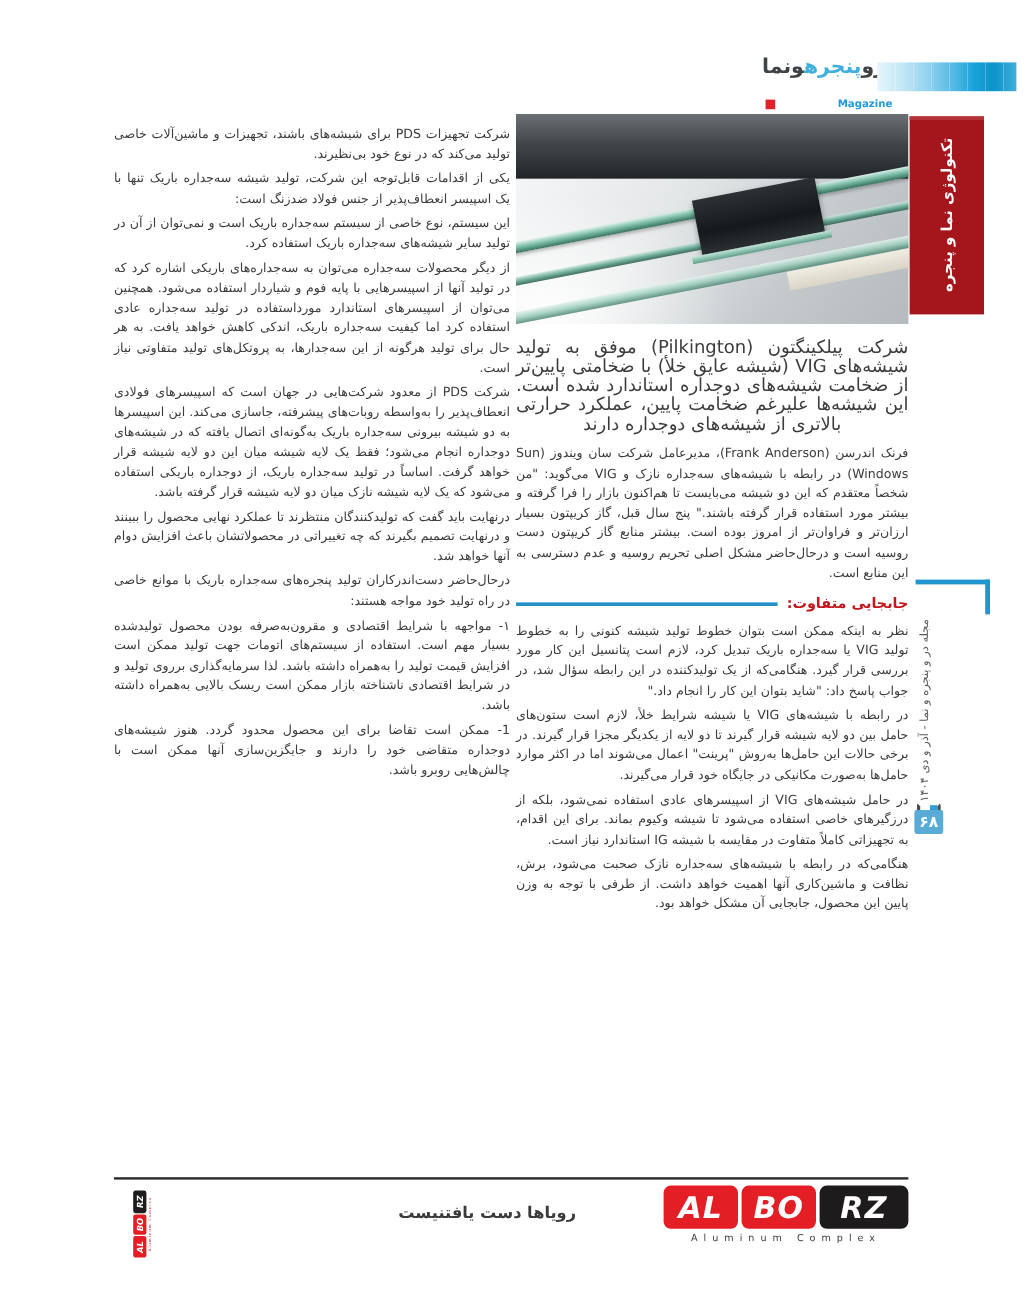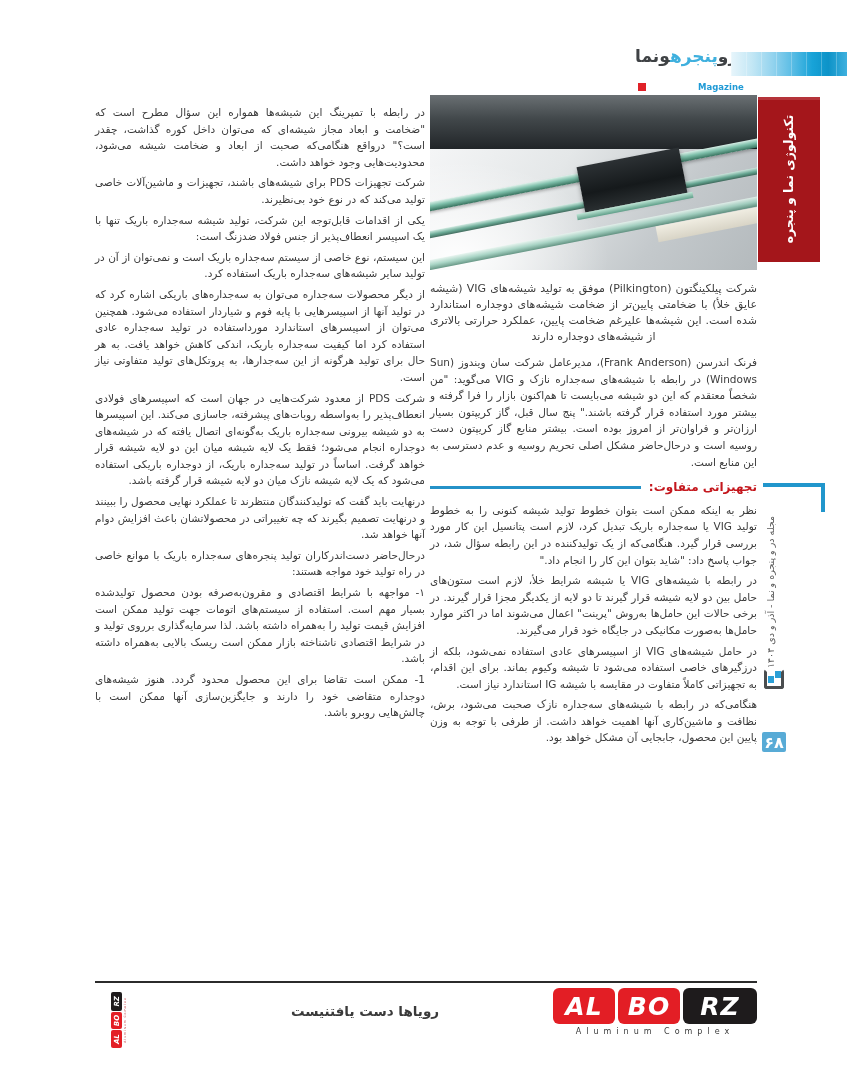--- a/index.html
+++ b/index.html
@@ -54,39 +54,39 @@
     background:linear-gradient(180deg,#cde9df,#5ba28b 55%,#2f5d4e); opacity:0.9; }
   .gs3 { left:-10px; top:132px; width:360px; height:10px;
     background:linear-gradient(180deg,#e6f4ee,#9ccfbd 50%,#4d8571); opacity:0.85; }
   .corner-block { position:absolute; left:150px; top:62px; width:104px; height:46px; transform:rotate(-11deg);
     background:linear-gradient(180deg,#2c3134 0%, #15191b 60%, #2a2f31 100%); box-shadow:0 3px 5px rgba(0,0,0,0.35); }
   .corner-edge { position:absolute; left:146px; top:108px; width:118px; height:6px; transform:rotate(-11deg);
     background:linear-gradient(180deg,#bfe6d6,#5f9f89); }
   .cream-strip { position:absolute; left:226px; top:120px; width:120px; height:16px; transform:rotate(-11deg);
     background:linear-gradient(180deg,#f0ede2,#d8d4c6); }
 
-  .caption { margin-top:11px; font-size:11px; line-height:16px; color:#3c3c3c;
+  .caption { margin-top:11px; font-size:15px; line-height:16px; color:#3c3c3c;
     direction:rtl; text-align:justify; text-align-last:center; }
 
   
   .bracket-h { position:absolute; left:763px; top:483px; width:62px; height:4px; background:#2196cc; }
   .bracket-v { position:absolute; left:821px; top:483px; width:4px; height:29px; background:#2196cc; }
   .issue-line { position:absolute; left:697px; top:584px; width:150px; height:14px; transform:rotate(-90deg);
     direction:rtl; text-align:center; font-size:9.5px; color:#5a5a5a; white-space:nowrap; }
   .window-icon { position:absolute; left:762px; top:666px; width:24px; height:26px; transform:rotate(-90deg); }
   .wi-frame { position:absolute; left:2px; top:3px; width:20px; height:20px;
     border:3px solid #4a4d4f; border-radius:3px; border-right-color:transparent; }
   .wi-sq1 { position:absolute; left:8px; top:7px;  width:7px; height:6px; background:#2b9fd6; }
   .wi-sq2 { position:absolute; left:13px; top:14px; width:7px; height:6px; background:#2b9fd6; }
-  .page-num { position:absolute; left:762px; top:732px; width:24px; height:20px; background:#58abd6; border-radius:2px;
-    color:#ffffff; font-size:16px; font-weight:bold; display:flex; align-items:center; justify-content:center; }
+  .page-num { position:absolute; left:762px; top:675px; width:24px; height:20px; background:#58abd6; border-radius:2px;
+    color:#ffffff; font-size:13px; font-weight:bold; display:flex; align-items:center; justify-content:center; }
 
   
   .footer-line { position:absolute; left:95px; top:981px; width:662px; height:2px; background:#2b2b2b; }
-  .slogan { position:absolute; left:250px; top:1003px; width:230px; text-align:center;
+  .slogan { position:absolute; left:250px; top:1003px; width:230px; 
     direction:rtl; font-weight:bold; font-size:13.5px; color:#3a3a3a; }
   .alborz { position:absolute; left:553px; top:988px; width:204px; }
   .alborz-boxes { display:flex; gap:3px; direction:ltr; }
   .ab-box { height:36px; border-radius:6px; color:#fff; font-weight:bold; font-style:italic; font-size:25px;
     display:flex; align-items:center; justify-content:center; letter-spacing:1px; }
   .ab-red { background:#e31e25; }
   .ab-black { background:#1e1b1c; }
   .ab-1 { width:62px; } .ab-2 { width:62px; } .ab-3 { width:74px; }
   .ab-sub { margin-top:3px; text-align:center; font-size:8px; letter-spacing:5px; color:#3a3a3a; white-space:nowrap; }
   .mini-logo { position:absolute; left:91px; top:1012px; width:56px; height:16px; transform:rotate(-90deg); }
@@ -124,31 +124,30 @@
       <div class="glass-strip gs3"></div>
       <div class="corner-block"></div>
       <div class="corner-edge"></div>
       <div class="cream-strip"></div>
     </div>
     <div class="caption">شرکت پیلکینگتون (Pilkington) موفق به تولید شیشه‌های VIG (شیشه عایق خلأ) با ضخامتی پایین‌تر از ضخامت شیشه‌های دوجداره استاندارد شده است. این شیشه‌ها علیرغم ضخامت پایین، عملکرد حرارتی بالاتری از شیشه‌های دوجداره دارند</div>
 
     <p style="margin-top:9px;">فرنک اندرسن (Frank Anderson)، مدیرعامل شرکت سان ویندوز (Sun Windows) در رابطه با شیشه‌های سه‌جداره نازک و VIG می‌گوید: "من شخصاً معتقدم که این دو شیشه می‌بایست تا هم‌اکنون بازار را فرا گرفته و بیشتر مورد استفاده قرار گرفته باشند." پنج سال قبل، گاز کریپتون بسیار ارزان‌تر و فراوان‌تر از امروز بوده است. بیشتر منابع گاز کریپتون دست روسیه است و درحال‌حاضر مشکل اصلی تحریم روسیه و عدم دسترسی به این منابع است.</p>
 
     <div class="sec-head">
-      <span class="title">تجهیزاتی متفاوت:</span>
+      <span class="title">جابجایی متفاوت:</span>
       <span class="rule"></span>
     </div>
     <p>نظر به اینکه ممکن است بتوان خطوط تولید شیشه کنونی را به خطوط تولید VIG یا سه‌جداره باریک تبدیل کرد، لازم است پتانسیل این کار مورد بررسی قرار گیرد. هنگامی‌که از یک تولیدکننده در این رابطه سؤال شد، در جواب پاسخ داد: "شاید بتوان این کار را انجام داد."</p>
     <p>در رابطه با شیشه‌های VIG یا شیشه شرایط خلأ، لازم است ستون‌های حامل بین دو لایه شیشه قرار گیرند تا دو لایه از یکدیگر مجزا قرار گیرند. در برخی حالات این حامل‌ها به‌روش "پرینت" اعمال می‌شوند اما در اکثر موارد حامل‌ها به‌صورت مکانیکی در جایگاه خود قرار می‌گیرند.</p>
     <p>در حامل شیشه‌های VIG از اسپیسرهای عادی استفاده نمی‌شود، بلکه از درزگیرهای خاصی استفاده می‌شود تا شیشه وکیوم بماند. برای این اقدام، به تجهیزاتی کاملاً متفاوت در مقایسه با شیشه IG استاندارد نیاز است.</p>
     <p>هنگامی‌که در رابطه با شیشه‌های سه‌جداره نازک صحبت می‌شود، برش، نظافت و ماشین‌کاری آنها اهمیت خواهد داشت. از طرفی با توجه به وزن پایین این محصول، جابجایی آن مشکل خواهد بود.</p>
   </div>
 
   <div class="col col-left">
-    <p>در رابطه با تمپرینگ این شیشه‌ها همواره این سؤال مطرح است که "ضخامت و ابعاد مجاز شیشه‌ای که می‌توان داخل کوره گذاشت، چقدر است؟" درواقع هنگامی‌که صحبت از ابعاد و ضخامت شیشه می‌شود، محدودیت‌هایی وجود خواهد داشت.</p>
     <p>شرکت تجهیزات PDS برای شیشه‌های باشند، تجهیزات و ماشین‌آلات خاصی تولید می‌کند که در نوع خود بی‌نظیرند.</p>
     <p>یکی از اقدامات قابل‌توجه این شرکت، تولید شیشه سه‌جداره باریک تنها با یک اسپیسر انعطاف‌پذیر از جنس فولاد ضدزنگ است:</p>
     <p>این سیستم، نوع خاصی از سیستم سه‌جداره باریک است و نمی‌توان از آن در تولید سایر شیشه‌های سه‌جداره باریک استفاده کرد.</p>
     <p>از دیگر محصولات سه‌جداره می‌توان به سه‌جداره‌های باریکی اشاره کرد که در تولید آنها از اسپیسرهایی با پایه فوم و شیاردار استفاده می‌شود. همچنین می‌توان از اسپیسرهای استاندارد مورداستفاده در تولید سه‌جداره عادی استفاده کرد اما کیفیت سه‌جداره باریک، اندکی کاهش خواهد یافت. به هر حال برای تولید هرگونه از این سه‌جدارها، به پروتکل‌های تولید متفاوتی نیاز است.</p>
     <p>شرکت PDS از معدود شرکت‌هایی در جهان است که اسپیسرهای فولادی انعطاف‌پذیر را به‌واسطه روبات‌های پیشرفته، جاسازی می‌کند. این اسپیسرها به دو شیشه بیرونی سه‌جداره باریک به‌گونه‌ای اتصال یافته که در شیشه‌های دوجداره انجام می‌شود؛ فقط یک لایه شیشه میان این دو لایه شیشه قرار خواهد گرفت. اساساً در تولید سه‌جداره باریک، از دوجداره باریکی استفاده می‌شود که یک لایه شیشه نازک میان دو لایه شیشه قرار گرفته باشد.</p>
 
     <p>درنهایت باید گفت که تولیدکنندگان منتظرند تا عملکرد نهایی محصول را ببینند و درنهایت تصمیم بگیرند که چه تغییراتی در محصولاتشان باعث افزایش دوام آنها خواهد شد.</p>
     <p>درحال‌حاضر دست‌اندرکاران تولید پنجره‌های سه‌جداره باریک با موانع خاصی در راه تولید خود مواجه هستند:</p>
     <p>۱- مواجهه با شرایط اقتصادی و مقرون‌به‌صرفه بودن محصول تولیدشده بسیار مهم است. استفاده از سیستم‌های اتومات جهت تولید ممکن است افزایش قیمت تولید را به‌همراه داشته باشد. لذا سرمایه‌گذاری برروی تولید و در شرایط اقتصادی ناشناخته بازار ممکن است ریسک بالایی به‌همراه داشته باشد.</p>
     <p>1- ممکن است تقاضا برای این محصول محدود گردد. هنوز شیشه‌های دوجداره متقاضی خود را دارند و جایگزین‌سازی آنها ممکن است با چالش‌هایی روبرو باشد.</p>

